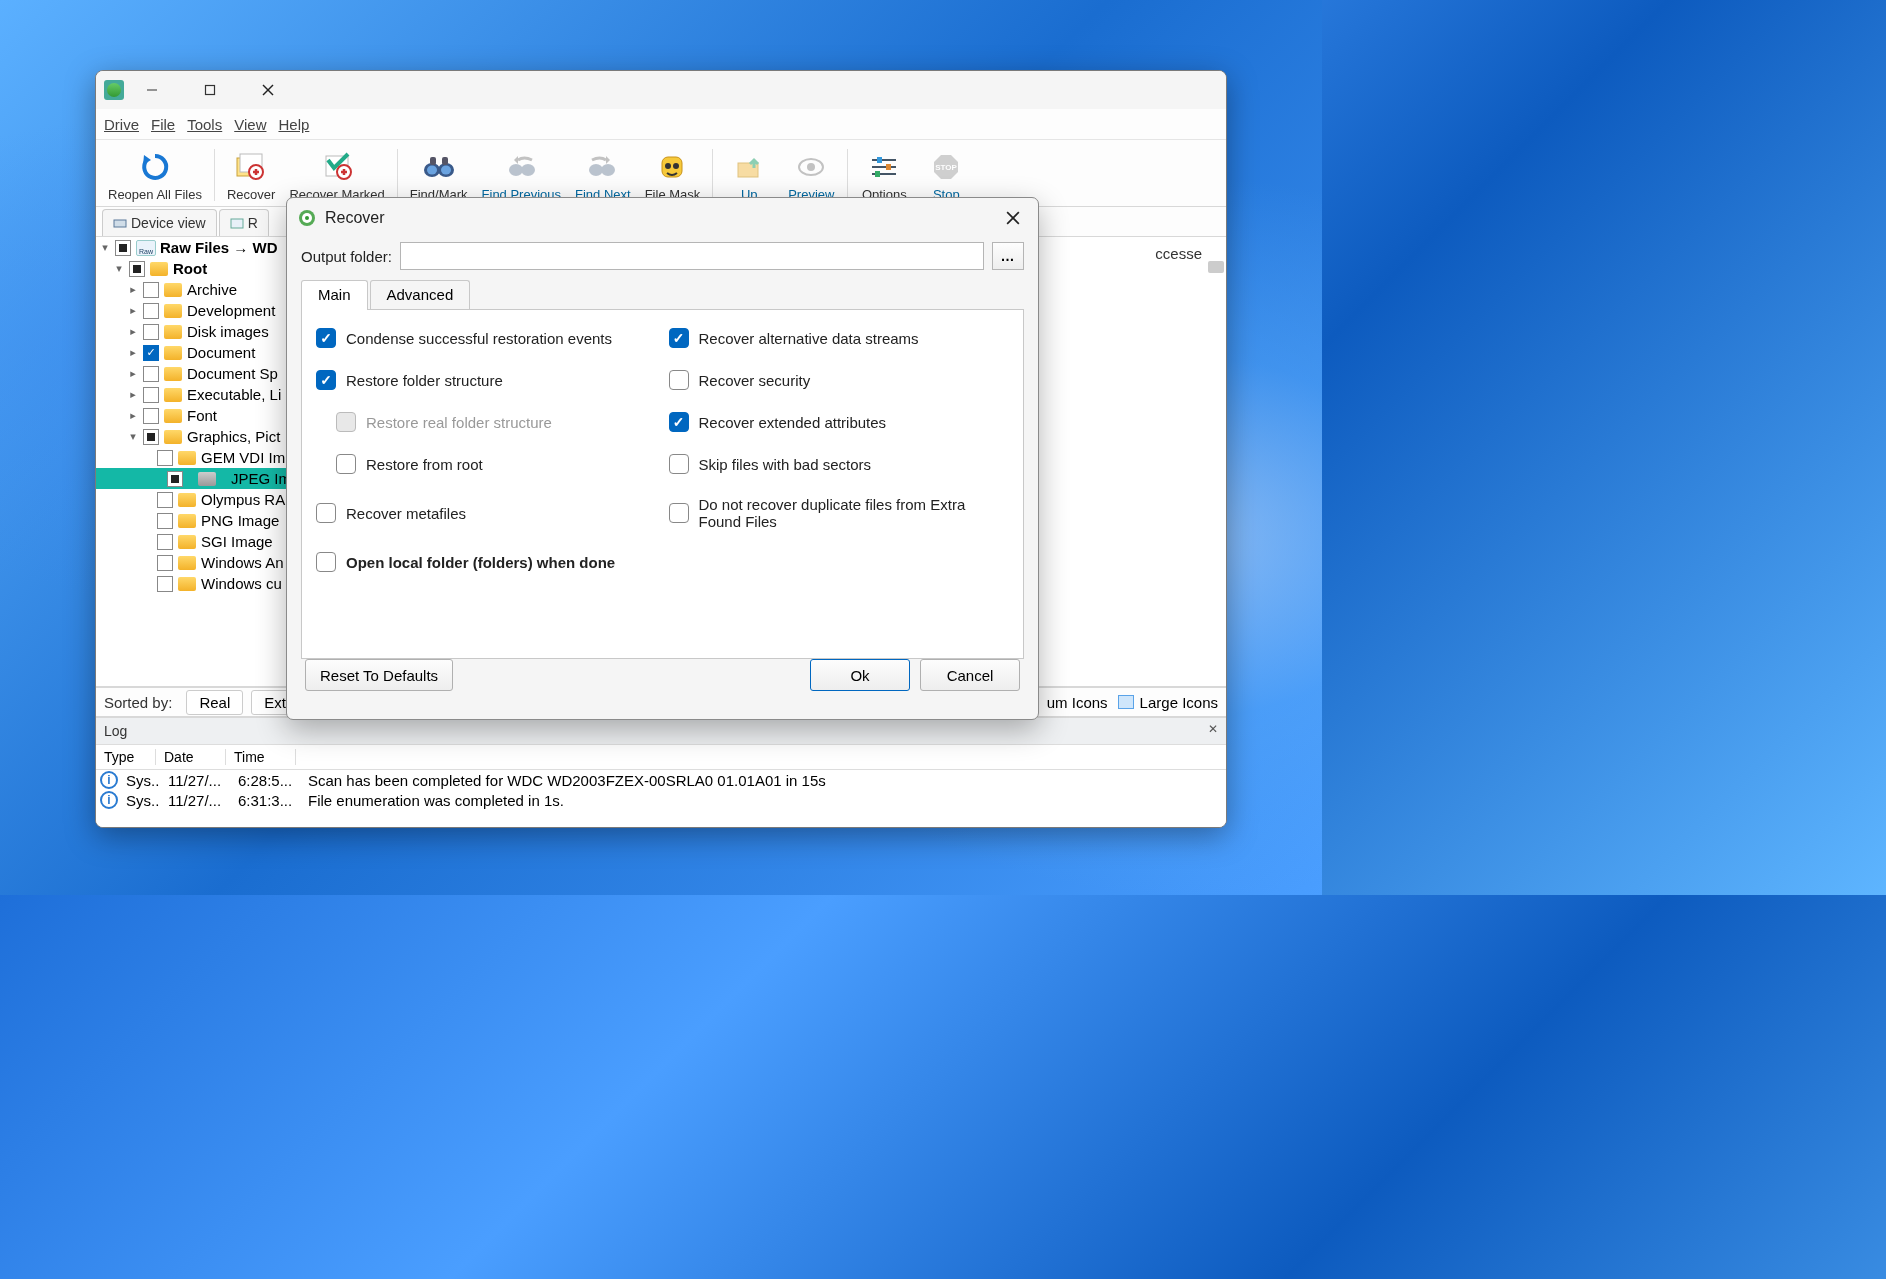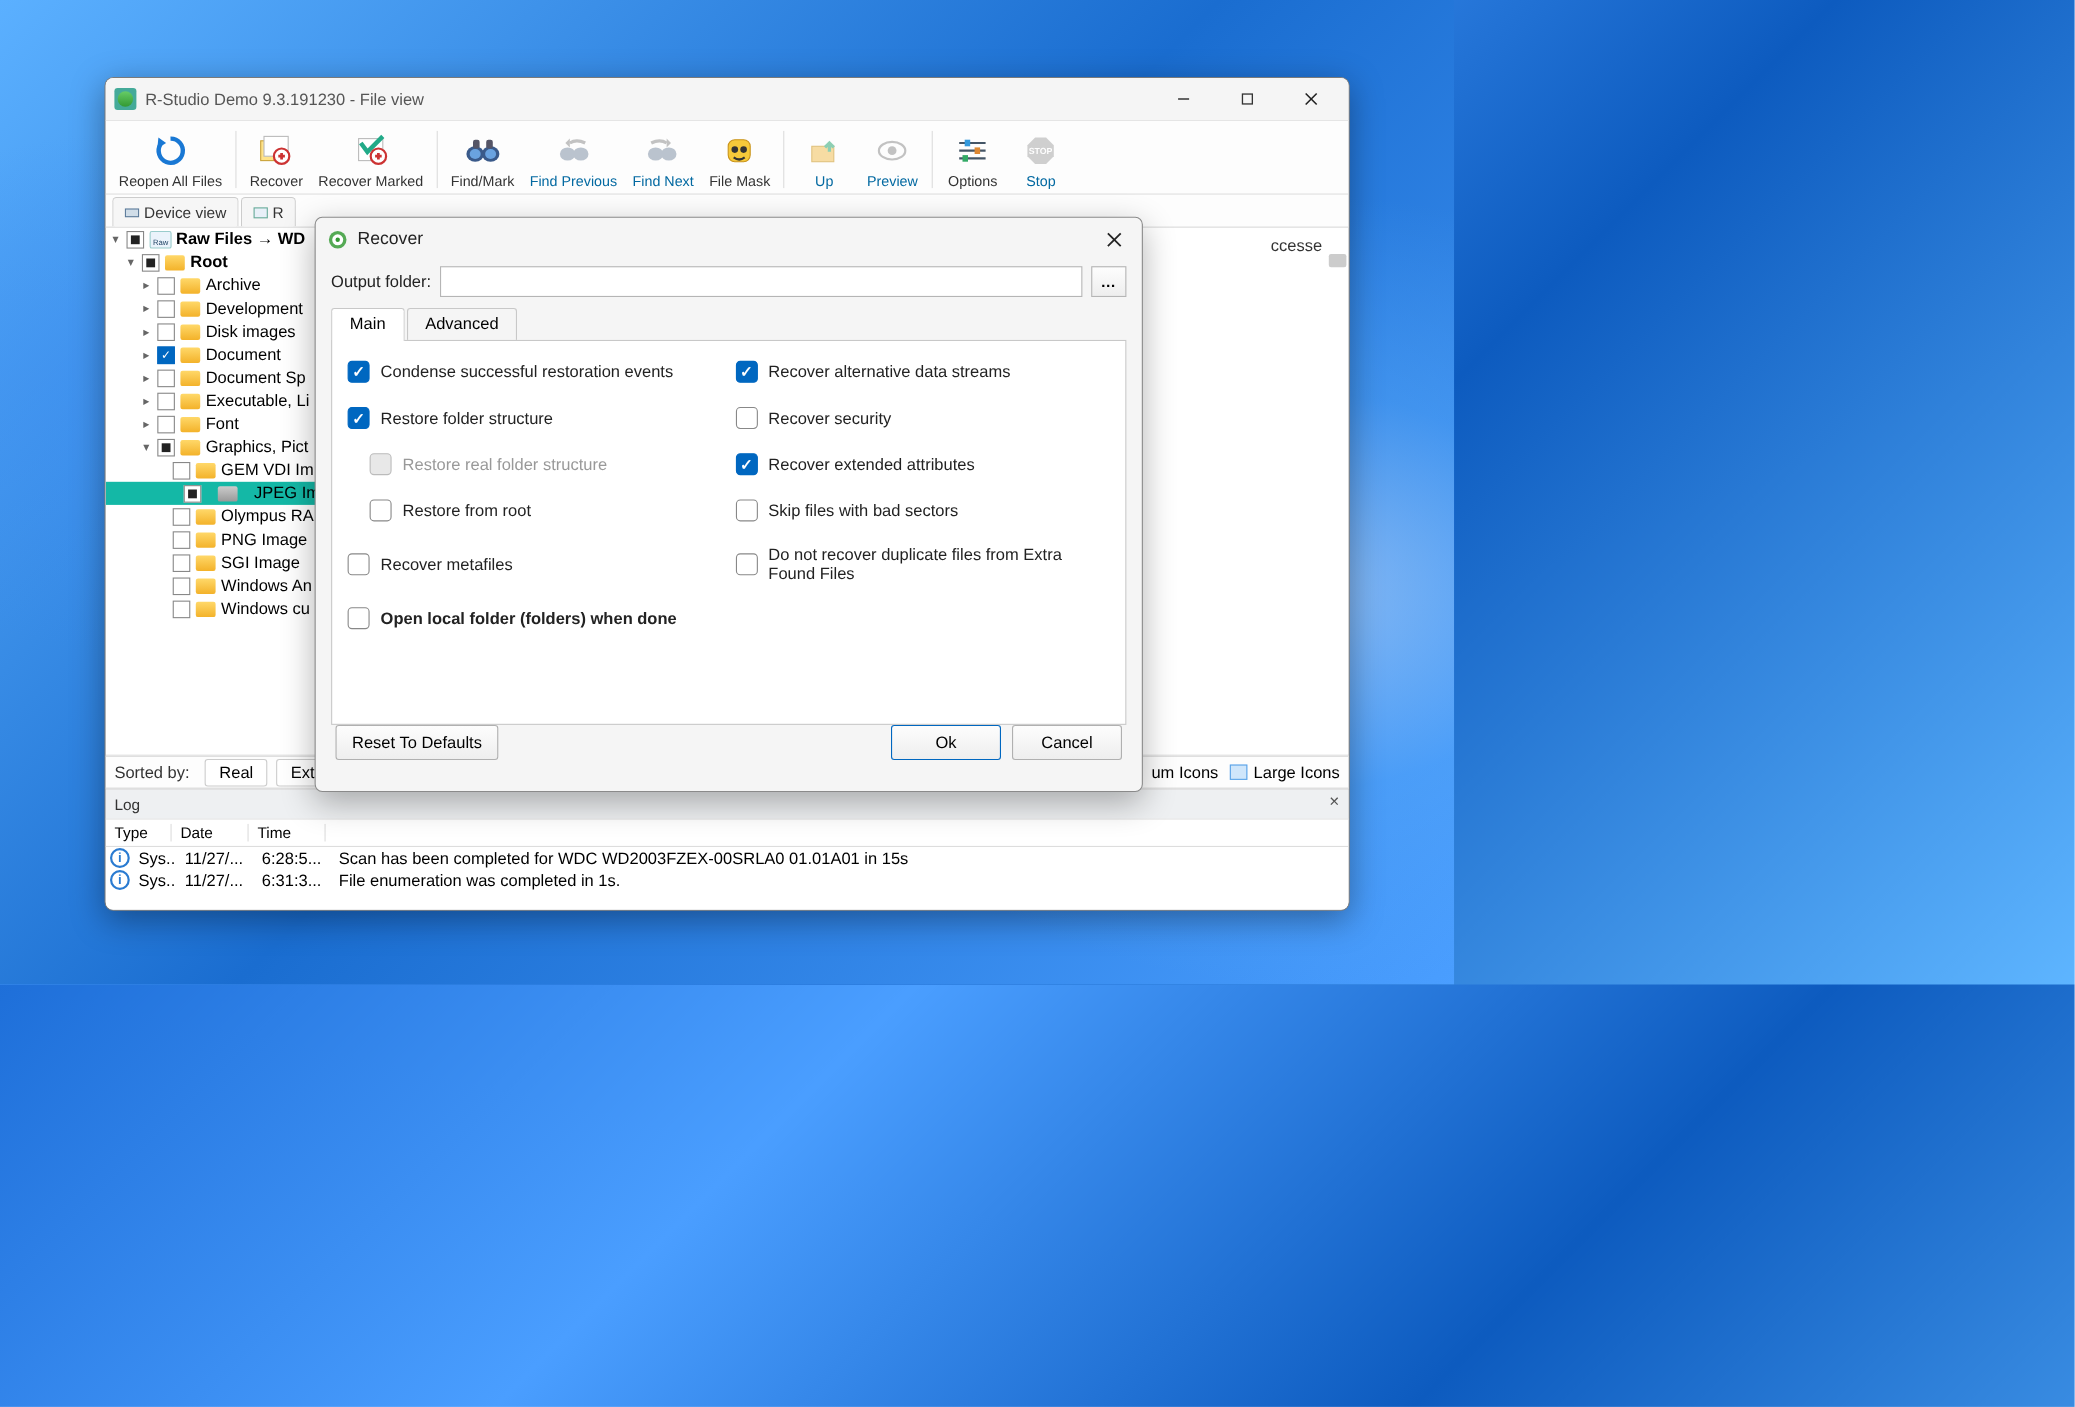--- a/index.html
+++ b/index.html
@@ -121,41 +121,47 @@
 </style>
 </head>
 <body>
 
 <div class="bg-swirl"></div>
 
 <div class="main-window">
 
   <div class="title-bar">
     <span class="app-icon"></span>
-    <span class="title-text">R-Studio Demo 9.3.191230 - File view</span>
     <div class="win-controls">
       <span class="win-btn">
           <svg viewBox="0 0 12 12">
             <line x1="1" y1="6" x2="11" y2="6" stroke="#333" stroke-width="1.2"></line>
           </svg>
         </span>
       <span class="win-btn">
           <svg viewBox="0 0 12 12">
             <rect x="1.5" y="1.5" width="9" height="9" fill="none" stroke="#333" stroke-width="1.2"></rect>
           </svg>
         </span>
       <span class="win-btn">
           <svg class="svg-x" viewBox="0 0 12 12">
             <line x1="1" y1="1" x2="11" y2="11"></line>
             <line x1="11" y1="1" x2="1" y2="11"></line>
           </svg>
         </span>
     </div>
   </div>
 
+  <div class="menu-bar">
+    <span class="menu-item"><span class="ul">Drive</span></span>
+    <span class="menu-item"><span class="ul">File</span></span>
+    <span class="menu-item"><span class="ul">Tools</span></span>
+    <span class="menu-item"><span class="ul">View</span></span>
+    <span class="menu-item"><span class="ul">Help</span></span>
+  </div>
 
   <div class="toolbar">
     <div class="tool-btn">
       <span class="tool-icon">
           <svg width="32" height="32" viewBox="0 0 32 32">
             <path d="M16 5 A11 11 0 1 1 7 10" fill="none" stroke="#1978d4" stroke-width="4"></path>
             <polygon points="5,4 12,9 4,14" fill="#1978d4"></polygon>
           </svg>
         </span>
       <span>Reopen All Files</span>

